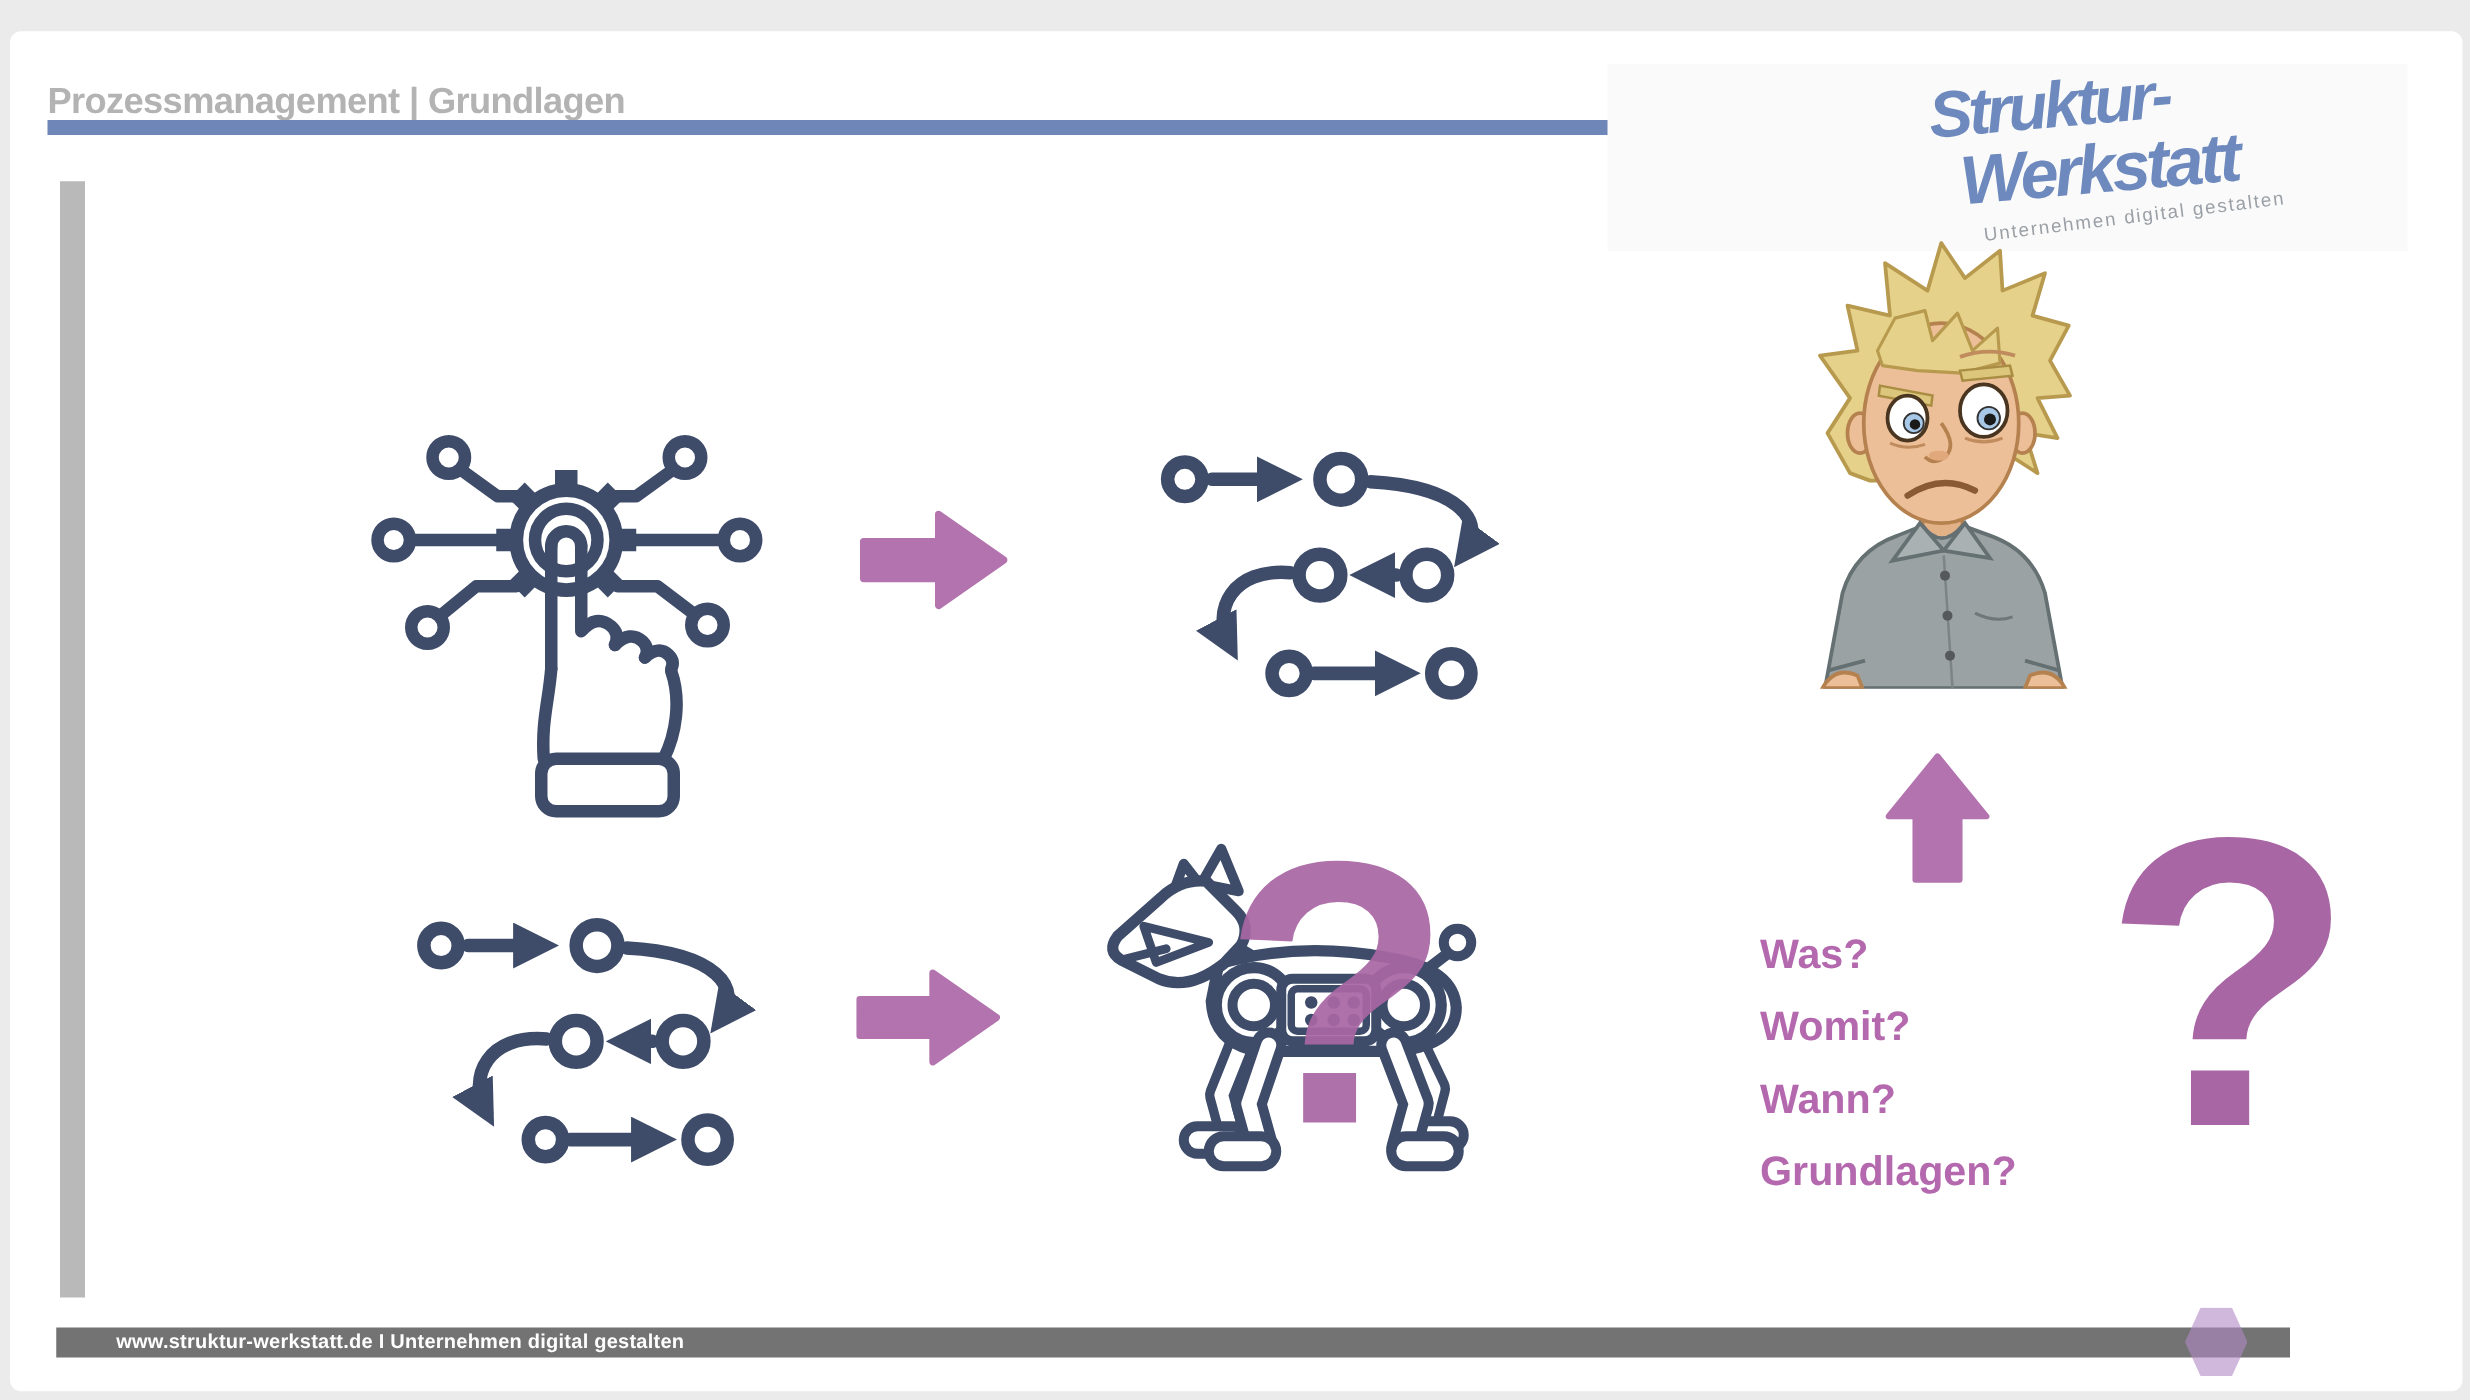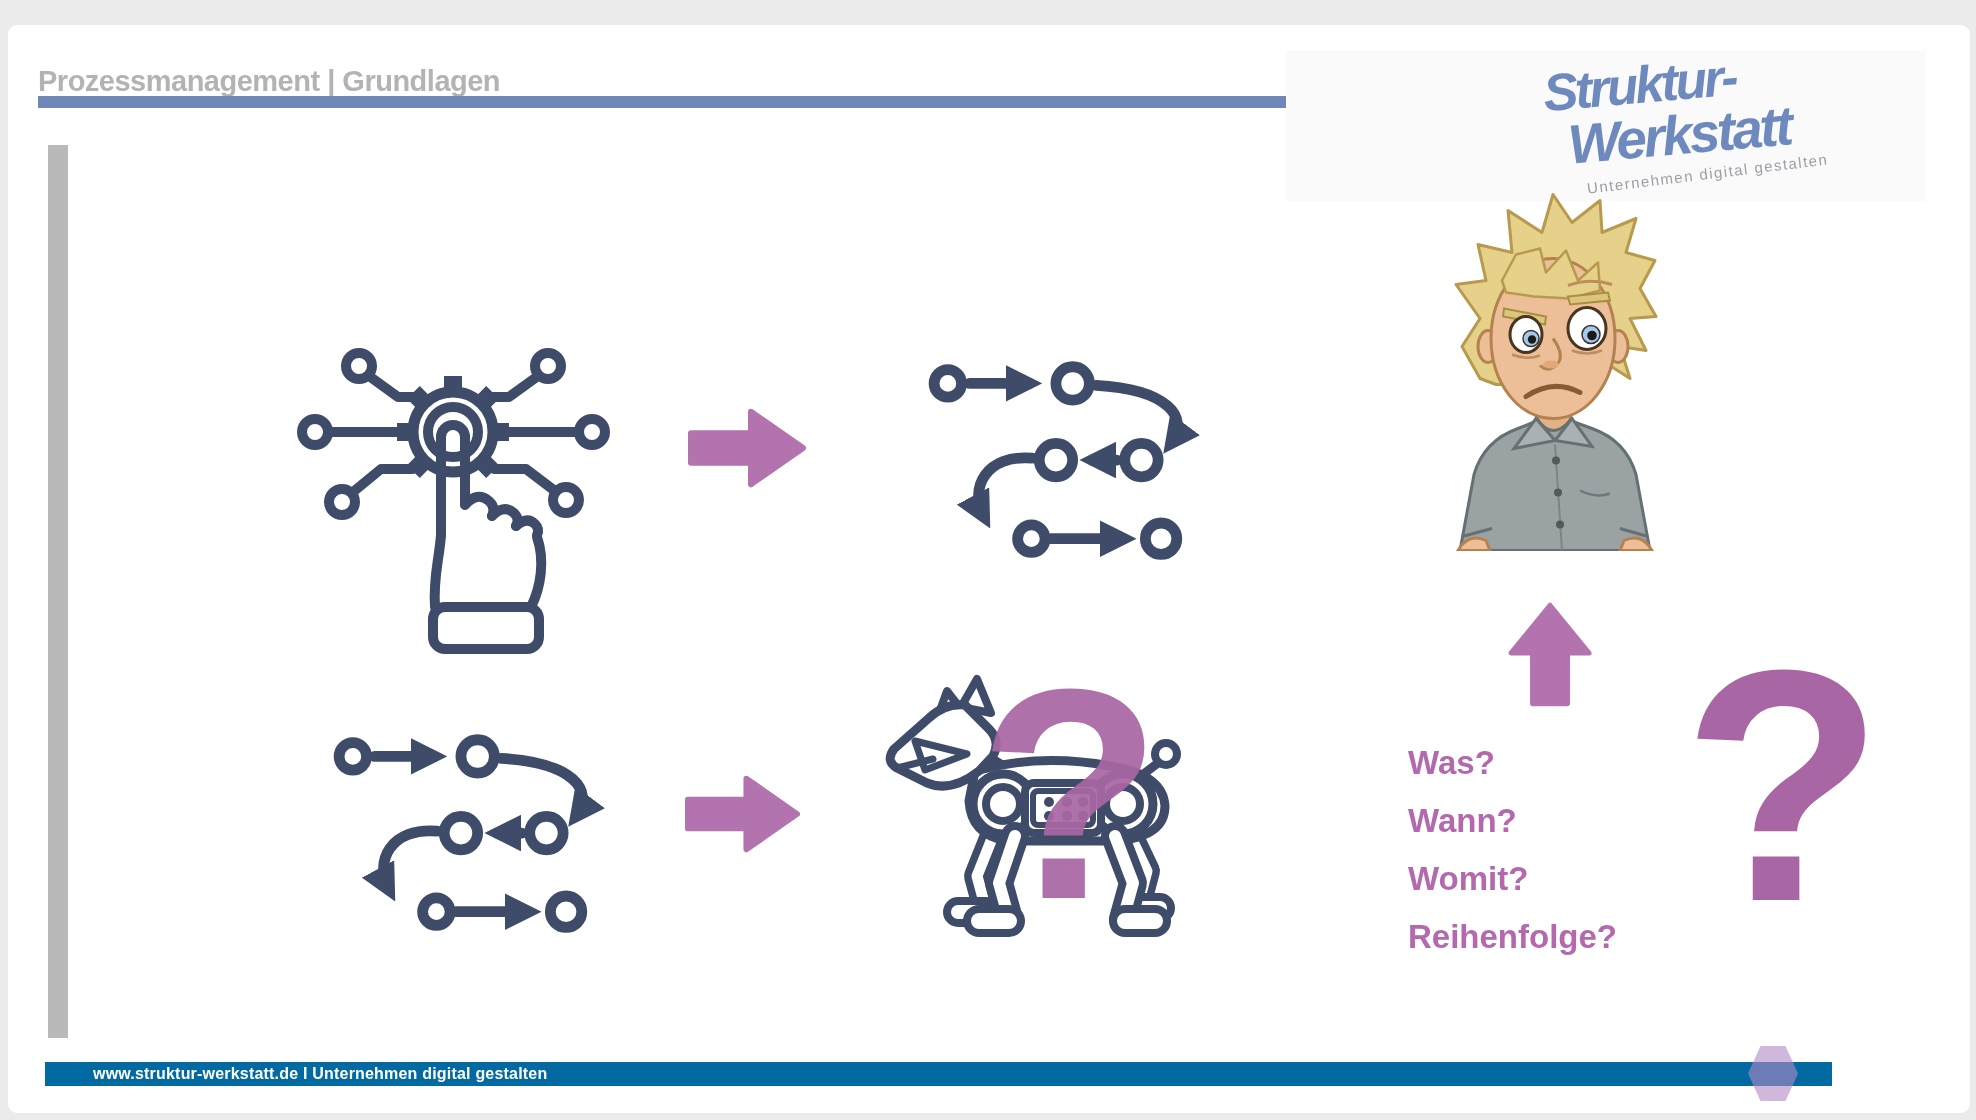--- a/index.html
+++ b/index.html
@@ -35,21 +35,21 @@
   .arrow2       { left:677px; top:745px; width:115px; height:88px; }
   .dog          { left:867px; top:646px; width:320px; height:270px; }
   .dog-qmark    { left:947px; top:652px; width:230px; text-align:center; font-size:300px; line-height:0.78; font-weight:bold; color:#a867a4; opacity:0.93; }
   .man          { left:1442px; top:161px; width:210px; height:365px; }
   .arrow-up     { left:1500px; top:577px; width:84px; height:106px; }
   .questions    { left:1400px; top:709px; width:300px; }
   .questions div { font-size:33px; font-weight:bold; color:#b468ae; line-height:58px; white-space:nowrap; }
   .big-qmark    { left:1645px; top:632px; width:260px; text-align:center; font-size:330px; line-height:0.78; font-weight:bold; color:#a867a4; }
 
   
-  .footer-bar  { left:37px; top:1037px; width:1787px; height:24px; background:#0369a1; }
+  .footer-bar  { left:37px; top:1037px; width:1787px; height:24px; background:#737373; }
   .footer-text { position:absolute; left:48px; top:0; line-height:24px; font-size:16px; font-weight:bold; color:#ffffff; letter-spacing:0.2px; white-space:nowrap; }
   .hexagon { left:1740px; top:1021px; width:50px; height:55px; background:rgba(177,136,199,0.6);
              clip-path:polygon(25% 0%, 75% 0%, 100% 50%, 75% 100%, 25% 100%, 0% 50%); }
 
   svg { display:block; width:100%; height:100%; }
 </style>
 </head>
 <body>
 
 <svg width="0" height="0" style="position:absolute">
@@ -264,23 +264,23 @@
     </div>
 
     <div class="abs arrow-up">
       <svg viewBox="0 0 86 108">
         <polygon points="43,3 83,52 61,52 61,104 25,104 25,52 3,52" fill="#b273ae" stroke="#b273ae" stroke-width="5" stroke-linejoin="round"></polygon>
       </svg>
     </div>
 
     <div class="abs questions">
       <div>Was?</div>
+      <div>Womit?</div>
       <div>Wann?</div>
-      <div>Womit?</div>
-      <div>Reihenfolge?</div>
+      <div>Grundlagen?</div>
     </div>
 
     <div class="abs big-qmark">?</div>
 
     <div class="abs footer-bar">
       <div class="footer-text">www.struktur-werkstatt.de I Unternehmen digital gestalten</div>
     </div>
     <div class="abs hexagon"></div>
 
   </div>

